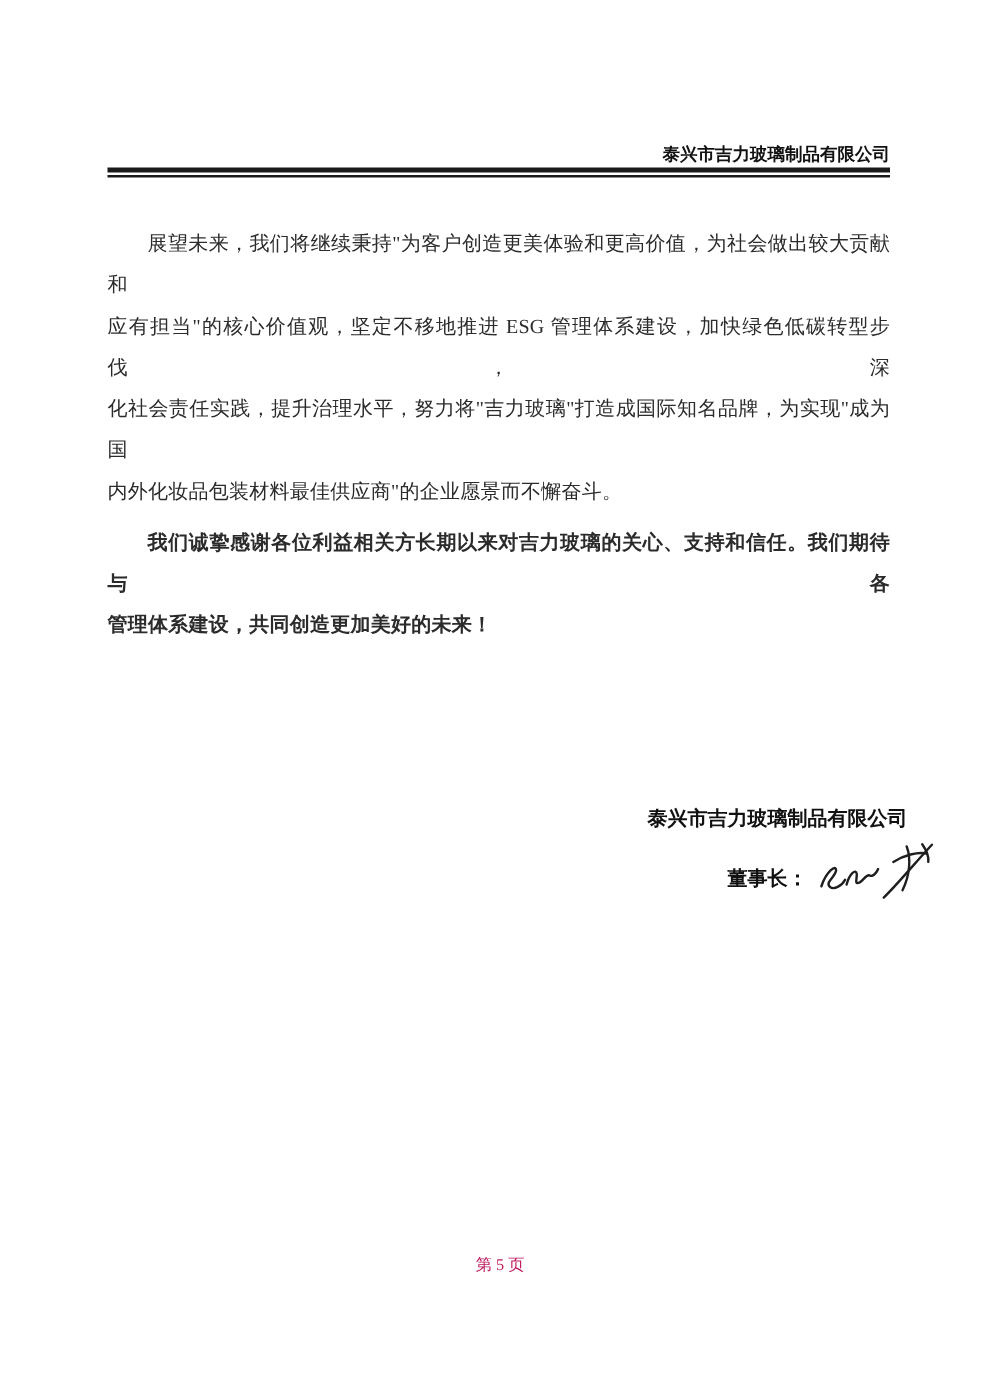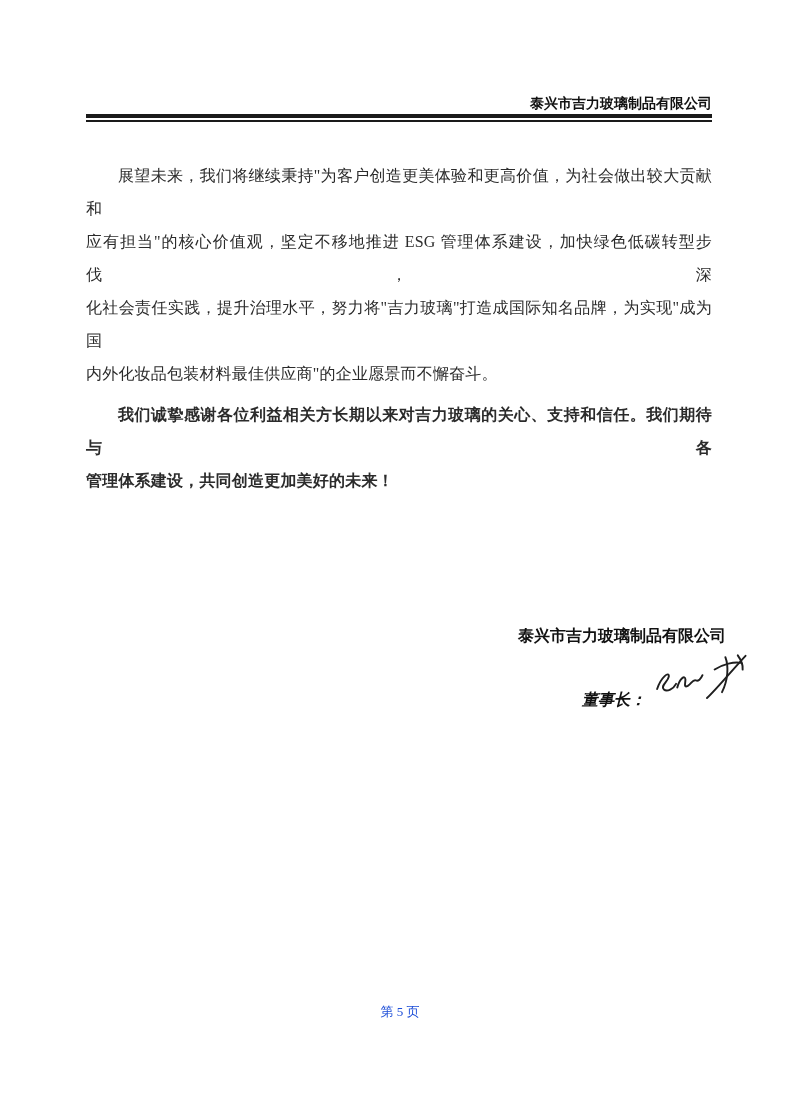--- a/index.html
+++ b/index.html
@@ -11,20 +11,21 @@
     position: relative;
     width: 800px;
     height: 1120px;
     background: #ffffff;
     overflow: hidden;
     font-family: "Liberation Serif", "DejaVu Serif", serif;
     color: #2b2b2b;
   }
   .content {
     padding: 94px 88px 0 86px; 
+    margin-top: 20px;
   }
 
   
   .header-company {
     text-align: right;
     font-family: "Liberation Sans", "DejaVu Sans", sans-serif;
     font-weight: bold;
     font-size: 14px;
     line-height: 18px;
     color: #111111;
@@ -74,22 +75,21 @@
     font-size: 16px;
     line-height: 18px;
     color: #111111;
     margin-right: -14px;
   }
   .sig-row {
     margin-top: 23px;
     margin-right: -42px;
     display: flex;
     justify-content: flex-end;
-    align-items: flex-end;
-    font-style: italic;
+    align-items: flex-start;
   }
   .sig-label {
     font-family: "Liberation Sans", "DejaVu Sans", sans-serif;
     font-weight: bold;
     font-size: 16px;
     line-height: 20px;
     padding-top: 6px;
     color: #111111;
   }
   .sig-script {
@@ -107,21 +107,21 @@
 
   
   .footer {
     position: absolute;
     left: 0;
     top: 1002px;
     width: 100%;
     text-align: center;
     font-size: 13px;
     line-height: 20px;
-    color: #1d4ed8;
+    color: #be185d;
   }
 </style>
 </head>
 <body>
 
 <div class="page">
   <div class="content">
 
     <div class="header">
       <div class="header-company">泰兴市吉力玻璃制品有限公司</div>

